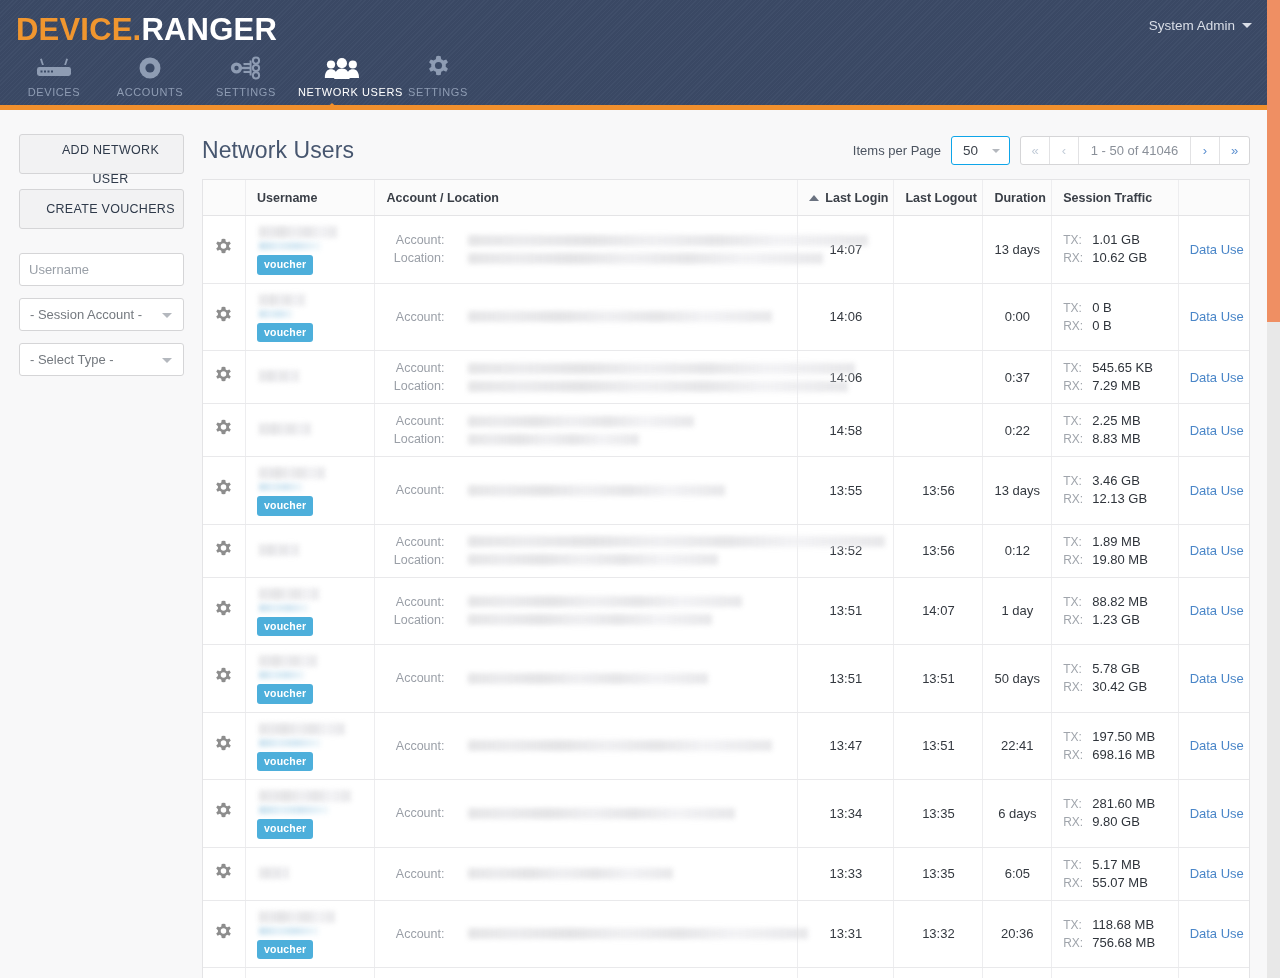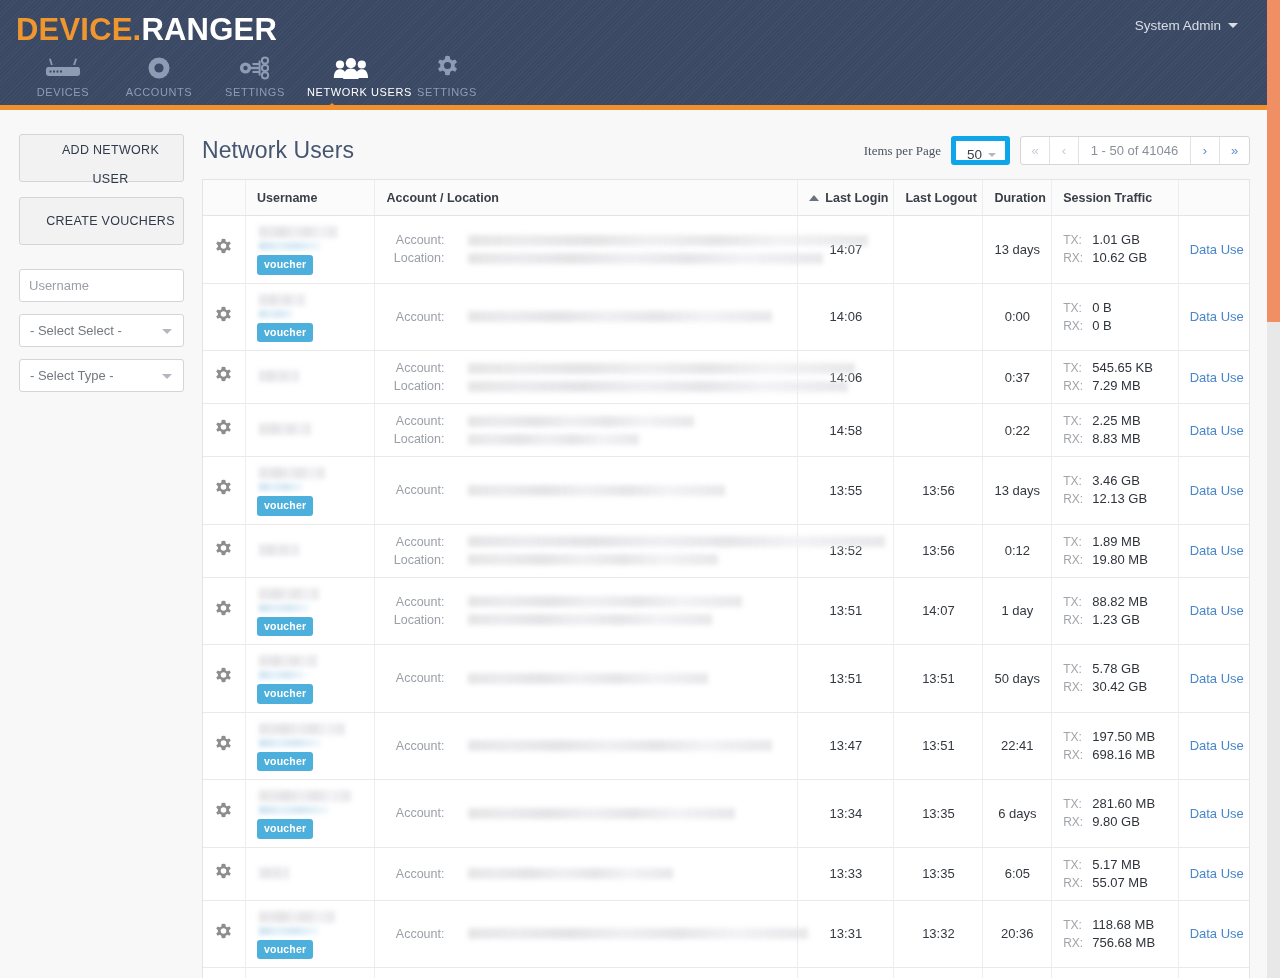--- a/index.html
+++ b/index.html
@@ -29,36 +29,36 @@
     font-weight: bold;
     letter-spacing: 0.2px;
     color: #ffffff;
     user-select: none;
   }
   .brand .b-orange { color: #f0962f; }
   .brand .b-white  { color: #ffffff; }
 
   .user-menu {
     position: absolute;
-    right: 42px; top: 18px;
+    right: 28px; top: 18px;
     font-size: 13.5px;
     color: #d9dee7;
     display: flex; align-items: center; gap: 7px;
     cursor: pointer;
   }
   .caret-down {
     width: 0; height: 0;
     border-left: 5px solid transparent;
     border-right: 5px solid transparent;
     border-top: 5px solid #d9dee7;
   }
 
   .nav {
     position: absolute;
-    left: 15px; bottom: 6px;
+    left: 6px; bottom: 6px;
     display: flex;
     align-items: center;
   }
   .nav-item {
     width: 96px;
     padding: 0 4px 6px 4px;
     text-align: center;
     cursor: pointer;
     color: #8e9cb3;
     position: relative;
@@ -103,21 +103,21 @@
 
   
   .sidebar {
     width: 202px;
     flex: 0 0 202px;
     padding: 24px 18px 0 19px;
   }
   .side-btn {
     display: block;
     width: 100%;
-    height: 48px;
+    height: 40px;
     line-height: 29px;
     text-align: center;
     font-size: 12.5px;
     letter-spacing: 0.3px;
     color: #2f3a4a;
     background: #f2f2f3;
     border: 1px solid #d5d5d7;
     border-radius: 3px;
     margin-bottom: 15px;
     cursor: pointer;
@@ -187,27 +187,26 @@
     letter-spacing: 0.1px;
   }
   .pager {
     display: flex;
     align-items: center;
     gap: 10px;
   }
   .pager-label {
     font-size: 13px;
     color: #4c5460;
-    font-family: Liberation Serif, serif;
   }
   .ipp {
     position: relative;
     width: 59px; height: 29px;
     background: #fff;
-    border: 5px solid #0ea5e9;
+    border: 1px solid #0ea5e9;
     border-radius: 3px;
     cursor: pointer;
   }
   .ipp .ipp-val {
     position: absolute; left: 11px; top: 0;
     line-height: 27px; font-size: 13.5px; color: #3d434c;
   }
   .ipp .ipp-caret {
     position: absolute; right: 9px; top: 12px;
     width: 0; height: 0;
@@ -476,21 +475,21 @@
 </div>
 
 <div class="page">
 
   <div class="sidebar">
     <button class="side-btn">ADD NETWORK USER</button>
     <button class="side-btn">CREATE VOUCHERS</button>
     <div class="side-gap"></div>
     <input class="side-input" type="text" placeholder="Username" style="">
     <div class="side-select">
-      <span class="sel-text">- Select Select -</span>
+      <span class="sel-text">- Session Account -</span>
       <span class="sel-caret"></span>
     </div>
     <div class="side-select">
       <span class="sel-text">- Select Type -</span>
       <span class="sel-caret"></span>
     </div>
   </div>
 
   <div class="main">
 

